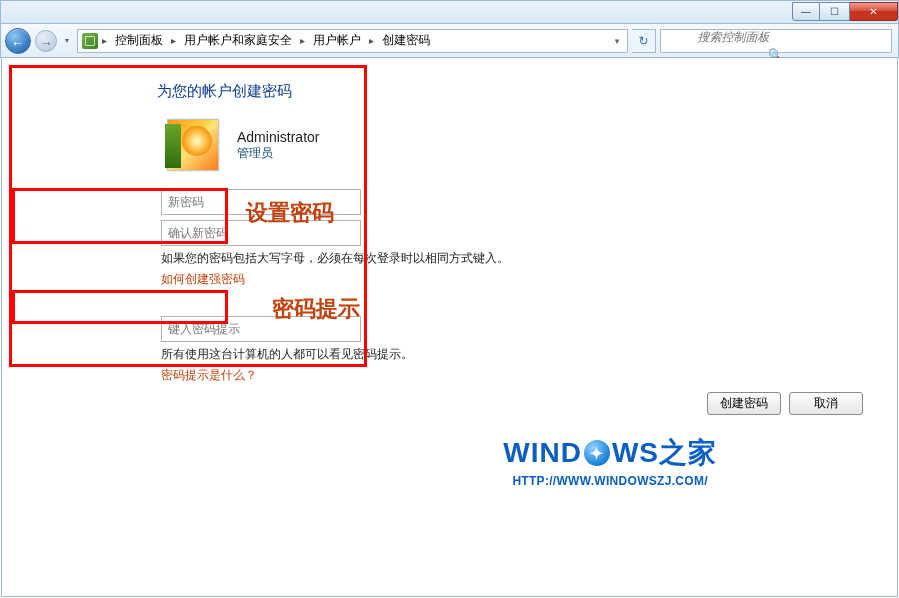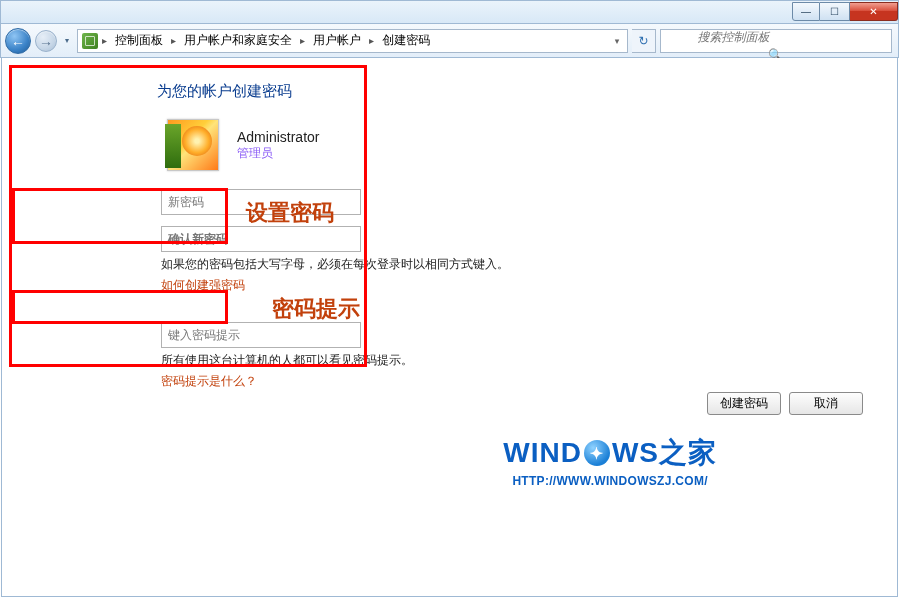--- a/index.html
+++ b/index.html
@@ -127,28 +127,28 @@
   }
   .avatar{
     width:52px;height:52px;border:1px solid #c8c8c8;
     background: linear-gradient(135deg,#ff9a1f 0%, #ffcf3a 40%, #ffe47a 50%, #ff7a18 100%);
     box-shadow:0 0 2px rgba(0,0,0,.2);
     position:relative;
   }
   .avatar::before{content:"";position:absolute;left:-3px;top:4px;width:16px;height:44px;background:linear-gradient(to bottom,#6aa52a,#2f6d0e);}
   .avatar::after{content:"";position:absolute;left:14px;top:6px;width:30px;height:30px;border-radius:50%;background:radial-gradient(circle,#fff2b0 10%,#ffae2a 55%, #e06a12 90%);} 
   .acct-name{ font-size:14px; color:#222;}
-  .acct-role{ font-size:12px; color:#8b5cf6;}
+  .acct-role{ font-size:12px; color:#0c4a6e;}
 
   .field{
     width:200px;height:24px;border:1px solid #b2b2b2;background:#fff;
     display:flex;align-items:center;padding:12px 6px;color:#777;font-size:12px;
     margin-left:4px;
   }
-  .field + .field{ margin-top:11px;font-weight:bold;}
+  .field + .field{ margin-top:5px;}
   .section1{ margin-top:18px;}
   .note{ font-size:12px; color:#222; margin:4px 0 0 4px;}
   .link{ color:#c2410c; cursor:pointer;}
   .section2{ margin-top:28px;}
 
   .btn-row{
     position:absolute; right:24px; top:324px;
     display:flex; gap:8px;
   }
   .btn{

